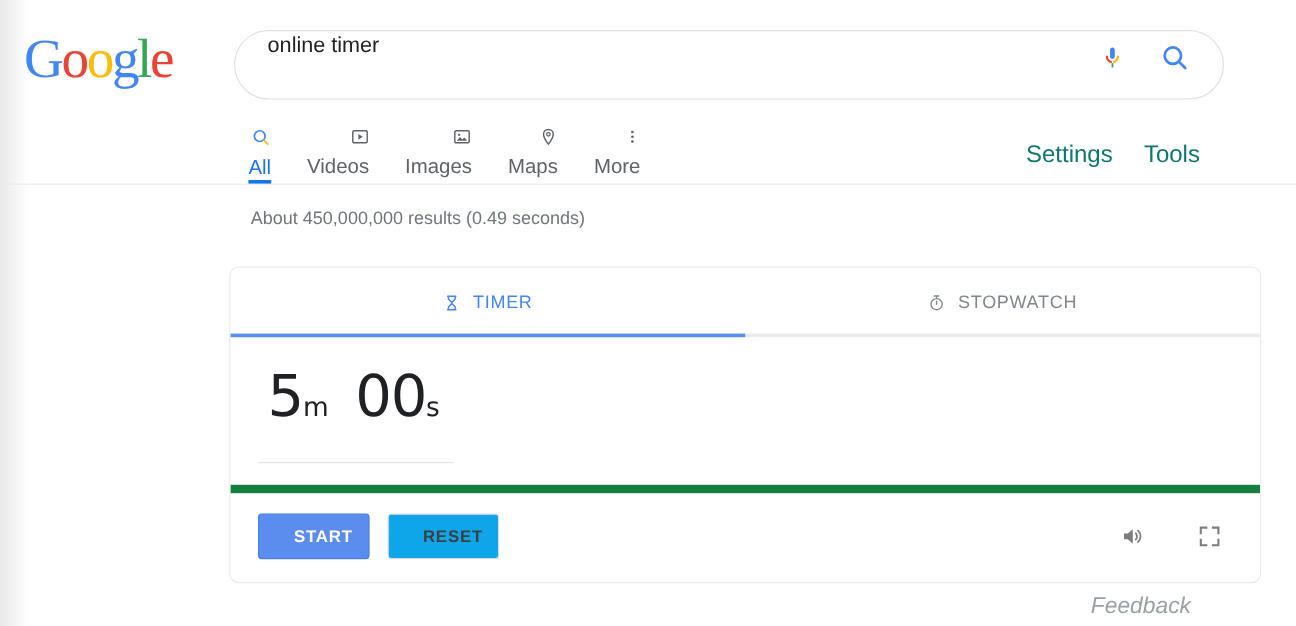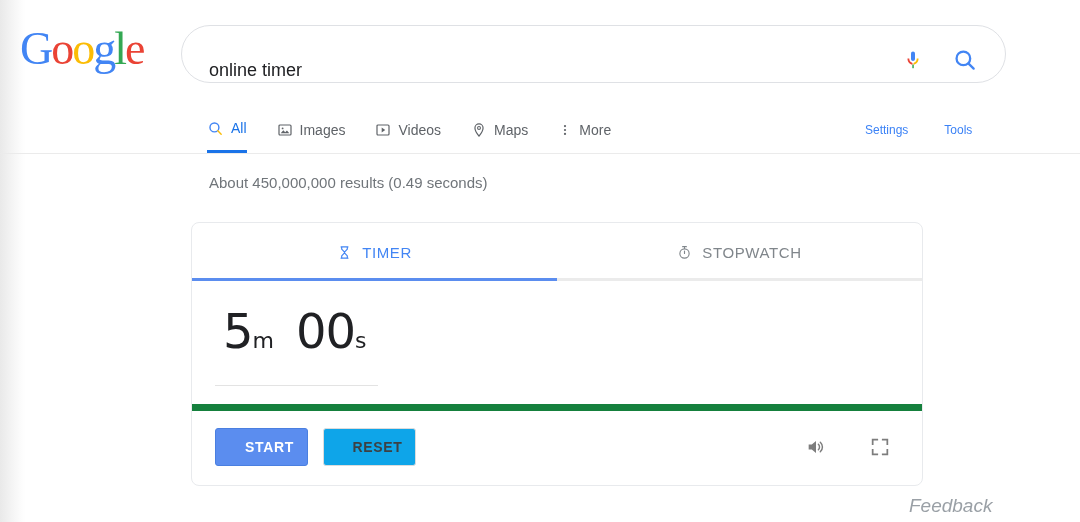--- a/index.html
+++ b/index.html
@@ -41,30 +41,30 @@
     white-space: nowrap;
   }
   .logo span { display: inline-block; }
   .l-b { color: #4285f4; }
   .l-r { color: #ea4335; }
   .l-y { color: #fbbc05; }
   .l-g { color: #34a853; }
 
   .searchbar {
     position: absolute;
-    left: 181px;
+    left: 195px;
     top: 25px;
     width: 825px;
     height: 58px;
     box-sizing: border-box;
     border: 1px solid #dfe1e5;
     border-radius: 30px;
     background: #fff;
     display: flex;
-    align-items: flex-end;
+    align-items: flex-start;
   }
   .search-input {
     flex: 1;
     border: none;
     outline: none;
     font-size: 18px;
     color: #202124;
     margin-left: 25px;
     font-family: "Liberation Sans", sans-serif;
     background: transparent;
@@ -94,65 +94,65 @@
   .nav-inner {
     position: absolute;
     left: 207px;
     top: 0;
     display: flex;
     align-items: center;
     height: 47px;
   }
   .nav-item {
     display: flex;
-    align-items: center;
+    align-items: flex-end;
     gap: 7px;
     height: 47px;
     margin-right: 30px;
-    font-size: 14px;
+    font-size: 17px;
     color: #5f6368;
     cursor: pointer;
     box-sizing: border-box;
+    flex-direction: column;
   }
   .nav-item.active {
     color: #1a73e8;
     border-bottom: 3px solid #1a73e8;
   }
   .nav-icon { display: flex; align-items: center; }
   .nav-right {
     position: absolute;
     left: 855px;
     top: 0;
     display: flex;
     align-items: center;
     height: 47px;
     gap: 26px;
   }
   .nav-right > div {
-    font-size: 12px;
-    color: #3b82f6;
-    cursor: pointer;
-    margin-left: 10px;
+    font-size: 20px;
+    color: #0f766e;
+    cursor: pointer;
   }
 
   
   .result-stats {
     position: absolute;
     left: 209px;
     top: 174px;
     font-size: 15px;
     color: #70757a;
   }
 
   
   .card {
     position: absolute;
     left: 191px;
     top: 222px;
-    width: 732px;
+    width: 860px;
     height: 264px;
     box-sizing: border-box;
     border: 1px solid #e8eaed;
     border-radius: 8px;
     background: #fff;
     overflow: hidden;
   }
   .card-tabs {
     display: flex;
     height: 58px;
@@ -314,35 +314,35 @@
             <line x1="15.3" y1="15.3" x2="20" y2="20" stroke="#fbbc05" stroke-width="2" stroke-linecap="round"></line>
           </svg>
         </span>
         <span>All</span>
       </div>
 
       <div class="nav-item">
         <span class="nav-icon">
           <svg width="16" height="16" viewBox="0 0 24 24">
             <rect x="3" y="4.5" width="18" height="15" rx="1.5" fill="none" stroke="#5f6368" stroke-width="1.8"></rect>
+            <path d="M10 8.4l5.4 3.6-5.4 3.6z" fill="#5f6368"></path>
+          </svg>
+        </span>
+        <span>Videos</span>
+      </div>
+
+      <div class="nav-item">
+        <span class="nav-icon">
+          <svg width="16" height="16" viewBox="0 0 24 24">
+            <rect x="3" y="4.5" width="18" height="15" rx="1.5" fill="none" stroke="#5f6368" stroke-width="1.8"></rect>
             <circle cx="8.4" cy="9.6" r="1.4" fill="#5f6368"></circle>
             <path d="M5.5 17l4-4.6 2.8 3 2.6-2.6 3.6 4.2z" fill="#5f6368"></path>
           </svg>
         </span>
         <span>Images</span>
-      </div>
-
-      <div class="nav-item">
-        <span class="nav-icon">
-          <svg width="16" height="16" viewBox="0 0 24 24">
-            <rect x="3" y="4.5" width="18" height="15" rx="1.5" fill="none" stroke="#5f6368" stroke-width="1.8"></rect>
-            <path d="M10 8.4l5.4 3.6-5.4 3.6z" fill="#5f6368"></path>
-          </svg>
-        </span>
-        <span>Videos</span>
       </div>
 
 
       <div class="nav-item">
         <span class="nav-icon">
           <svg width="16" height="16" viewBox="0 0 24 24">
             <path d="M12 2.8c-3.4 0-6.1 2.7-6.1 6.1 0 4.6 6.1 12.3 6.1 12.3s6.1-7.7 6.1-12.3c0-3.4-2.7-6.1-6.1-6.1z" fill="none" stroke="#5f6368" stroke-width="1.8"></path>
             <circle cx="12" cy="8.9" r="2.2" fill="none" stroke="#5f6368" stroke-width="1.6"></circle>
           </svg>
         </span>

